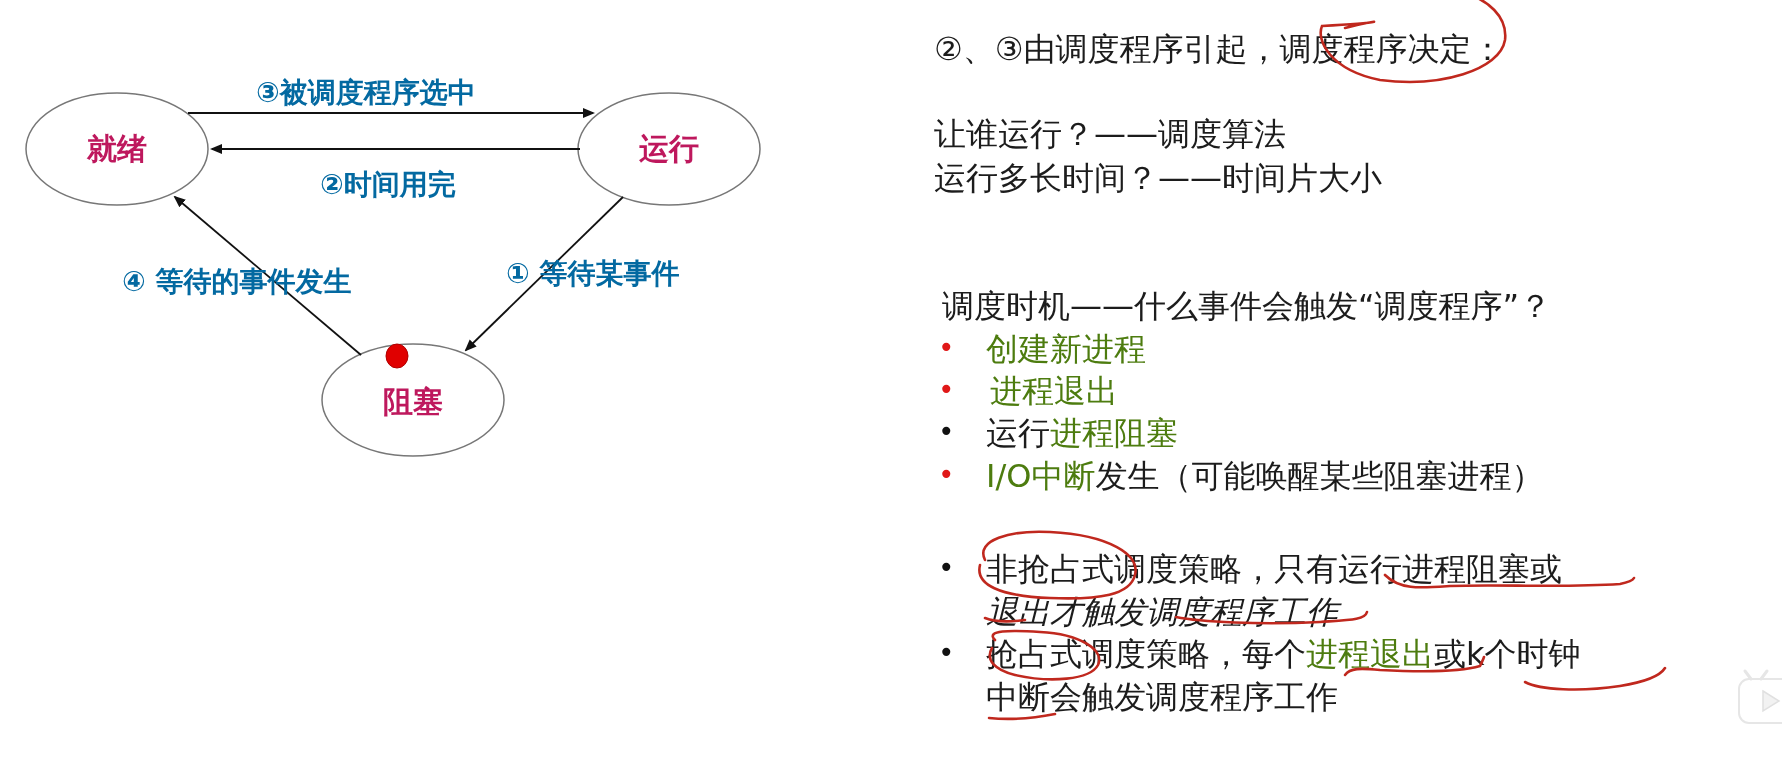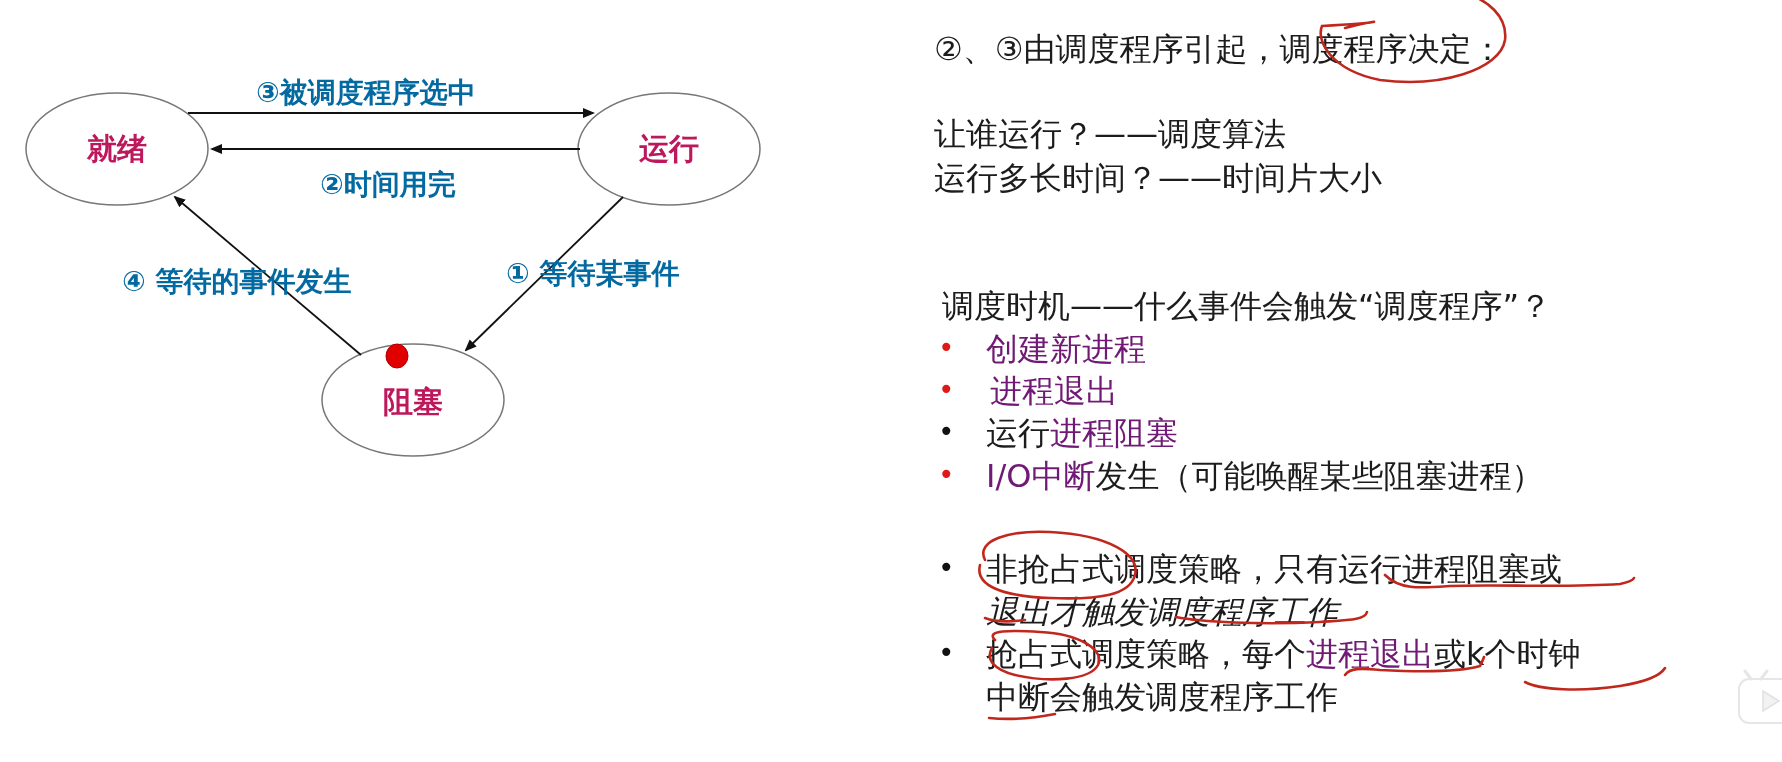--- a/index.html
+++ b/index.html
@@ -2,21 +2,21 @@
 <html><head>
 <meta charset="utf-8">
 <style>
   html, body { margin:0; padding:0; }
   body { width:1782px; height:762px; background:#ffffff; position:relative; overflow:hidden;
          font-family:"DejaVu Sans","Liberation Sans",sans-serif; color:#1a1a1a; }
   svg.diagram { position:absolute; left:0; top:0; }
   .node-label { position:absolute; font-size:30px; font-weight:bold; color:#be185d; transform:translate(-50%,-50%); white-space:nowrap; }
   .edge-label { position:absolute; font-size:28px; color:#0369a1; white-space:nowrap; font-weight:bold; }
   .txt { position:absolute; font-size:32px; color:#1c1c1c; white-space:nowrap; line-height:1; }
-  .red { color:#701a75; }
+  .red { color:#4d7c0f; }
   .bullet { position:absolute; font-size:28px; line-height:1; }
   .bullet.redb { color:#e01818; }
   .bullet.blk { color:#111; }
   svg.anno { position:absolute; left:0; top:0; pointer-events:none; }
   .watermark { position:absolute; left:1735px; top:665px; width:60px; height:60px; }
 </style>
 </head>
 <body>
 
 <svg class="diagram" width="900" height="520">

